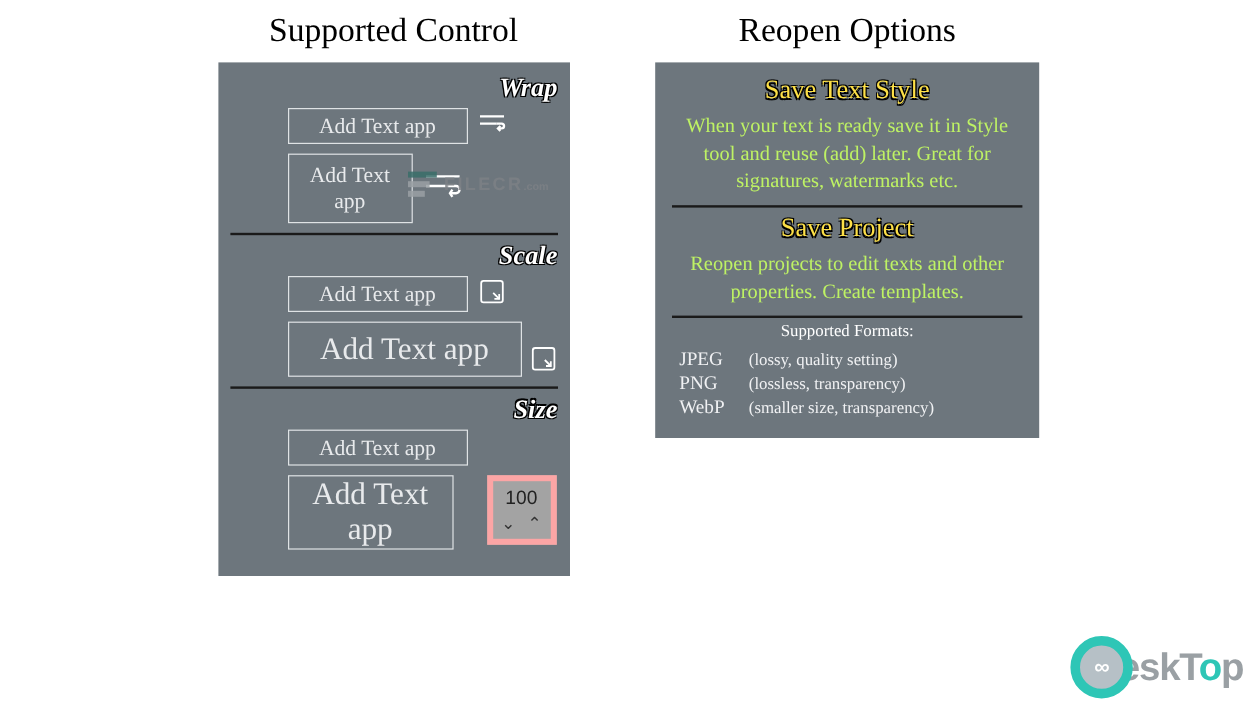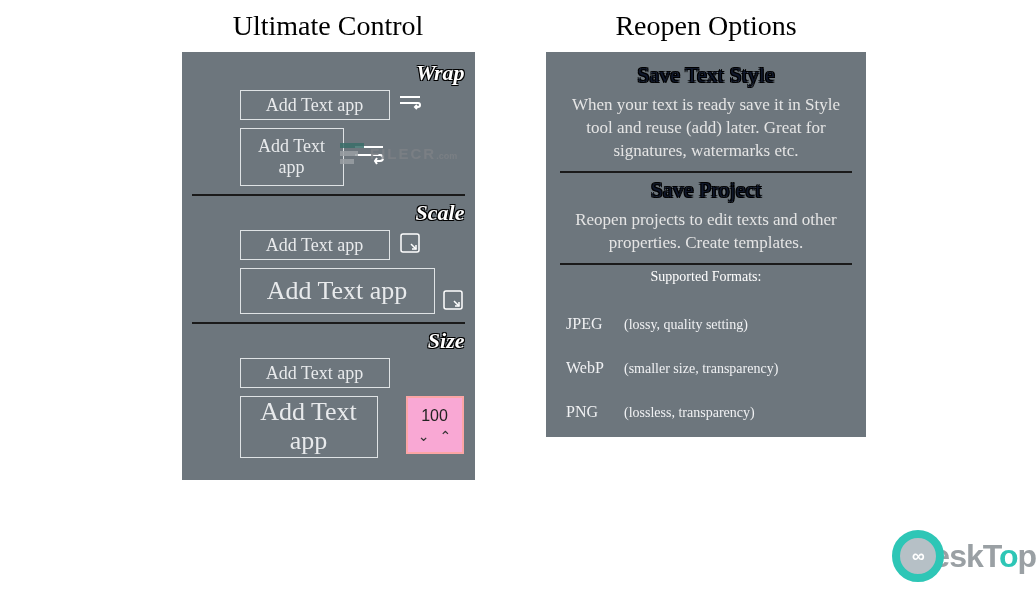--- a/index.html
+++ b/index.html
@@ -75,64 +75,64 @@
     border: none;
     border-top: 2px solid #1a1a1a;
     margin: 6px 0 4px 0;
   }
   .icon-wrap svg { width: 24px; height: 20px; stroke: #fff; fill: none; stroke-width: 2; }
   .icon-wrap-big svg { width: 34px; height: 28px; stroke: #fff; fill: none; stroke-width: 2; }
   .icon-scale svg { width: 24px; height: 24px; stroke: #fff; fill: none; stroke-width: 1.5; }
   .scale-row-2 { align-items: flex-end; }
   .scale-icon-offset { margin-left: -2px; margin-bottom: -2px; }
   .spinner {
-    background: #f9a8d4;
+    background: #a3a3a3;
     color: #222;
     width: 58px;
     height: 58px;
-    border: 2px solid #fca5a5;
+    border: 5px solid #fca5a5;
     display: flex;
     flex-direction: column;
     align-items: center;
     justify-content: center;
     font-family: Arial, sans-serif;
   }
   .spinner-value { font-size: 16px; margin-bottom: 4px; }
   .spinner-arrows { display: flex; gap: 10px; font-size: 14px; line-height: 1; color: #333; }
   .spinner-arrows span { cursor: default; }
   .save-header {
     font-size: 22px;
     font-weight: 400;
-    color: #0f172a;
+    color: #fde047;
     text-shadow: -1px -1px 0 #000, 1px -1px 0 #000, -1px 1px 0 #000, 1px 1px 0 #000;
     margin-bottom: 6px;
     font-family: Liberation Serif, serif;
   }
   .save-desc {
     font-size: 17px;
     line-height: 1.35;
-    color: #e5e5e5;
+    color: #bef264;
     margin-bottom: 8px;
   }
   .sub-header {
     font-size: 14px;
     color: #fff;
     margin: 4px 0 6px 0;
   }
   .fmt-row {
     display: flex;
     align-items: baseline;
     gap: 10px;
     font-size: 16px;
     color: #f0f1f3;
     margin: 2px 0;
     text-align: left;
     padding-left: 6px;
   }
-  .fmt-name { width: 48px; margin-top: 24px; }
+  .fmt-name { width: 48px; }
   .fmt-note { font-size: 14px; text-align: center; }
   .watermark-filecr {
     position: absolute;
     left: 340px;
     top: 140px;
     display: flex;
     align-items: center;
     gap: 6px;
     opacity: 0.85;
     pointer-events: none;
@@ -183,21 +183,21 @@
     letter-spacing: -1px;
   }
   .watermark-desktop .desk-text .t-accent { color: #2ec6b6; }
 </style>
 </head>
 <body>
 
 <div class="columns">
 
   <div class="col">
-    <div class="col-title">Ultimate Control</div>
+    <div class="col-title">Supported Control</div>
     <div class="panel">
 
       <span class="section-label">Wrap</span>
       <div class="row">
         <div class="box wrap-box-1">Add Text app</div>
         <span class="icon-wrap">
           <svg viewBox="0 0 24 20">
               <line x1="2" y1="4" x2="22" y2="4"></line>
               <line x1="2" y1="10" x2="16" y2="10"></line>
               <path d="M16 10 h4 a2 2 0 0 1 0 4 h-3"></path>
@@ -275,26 +275,26 @@
 
       <hr class="divider">
 
       <div class="sub-header">Supported Formats:</div>
 
       <div class="fmt-row">
         <span class="fmt-name">JPEG</span>
         <span class="fmt-note">(lossy, quality setting)</span>
       </div>
       <div class="fmt-row">
+        <span class="fmt-name">PNG</span>
+        <span class="fmt-note">(lossless, transparency)</span>
+      </div>
+      <div class="fmt-row">
         <span class="fmt-name">WebP</span>
         <span class="fmt-note">(smaller size, transparency)</span>
-      </div>
-      <div class="fmt-row">
-        <span class="fmt-name">PNG</span>
-        <span class="fmt-note">(lossless, transparency)</span>
       </div>
 
     </div>
   </div>
 </div>
 
 <div class="watermark-filecr">
   <span class="bars">
       <span></span>
       <span></span>

